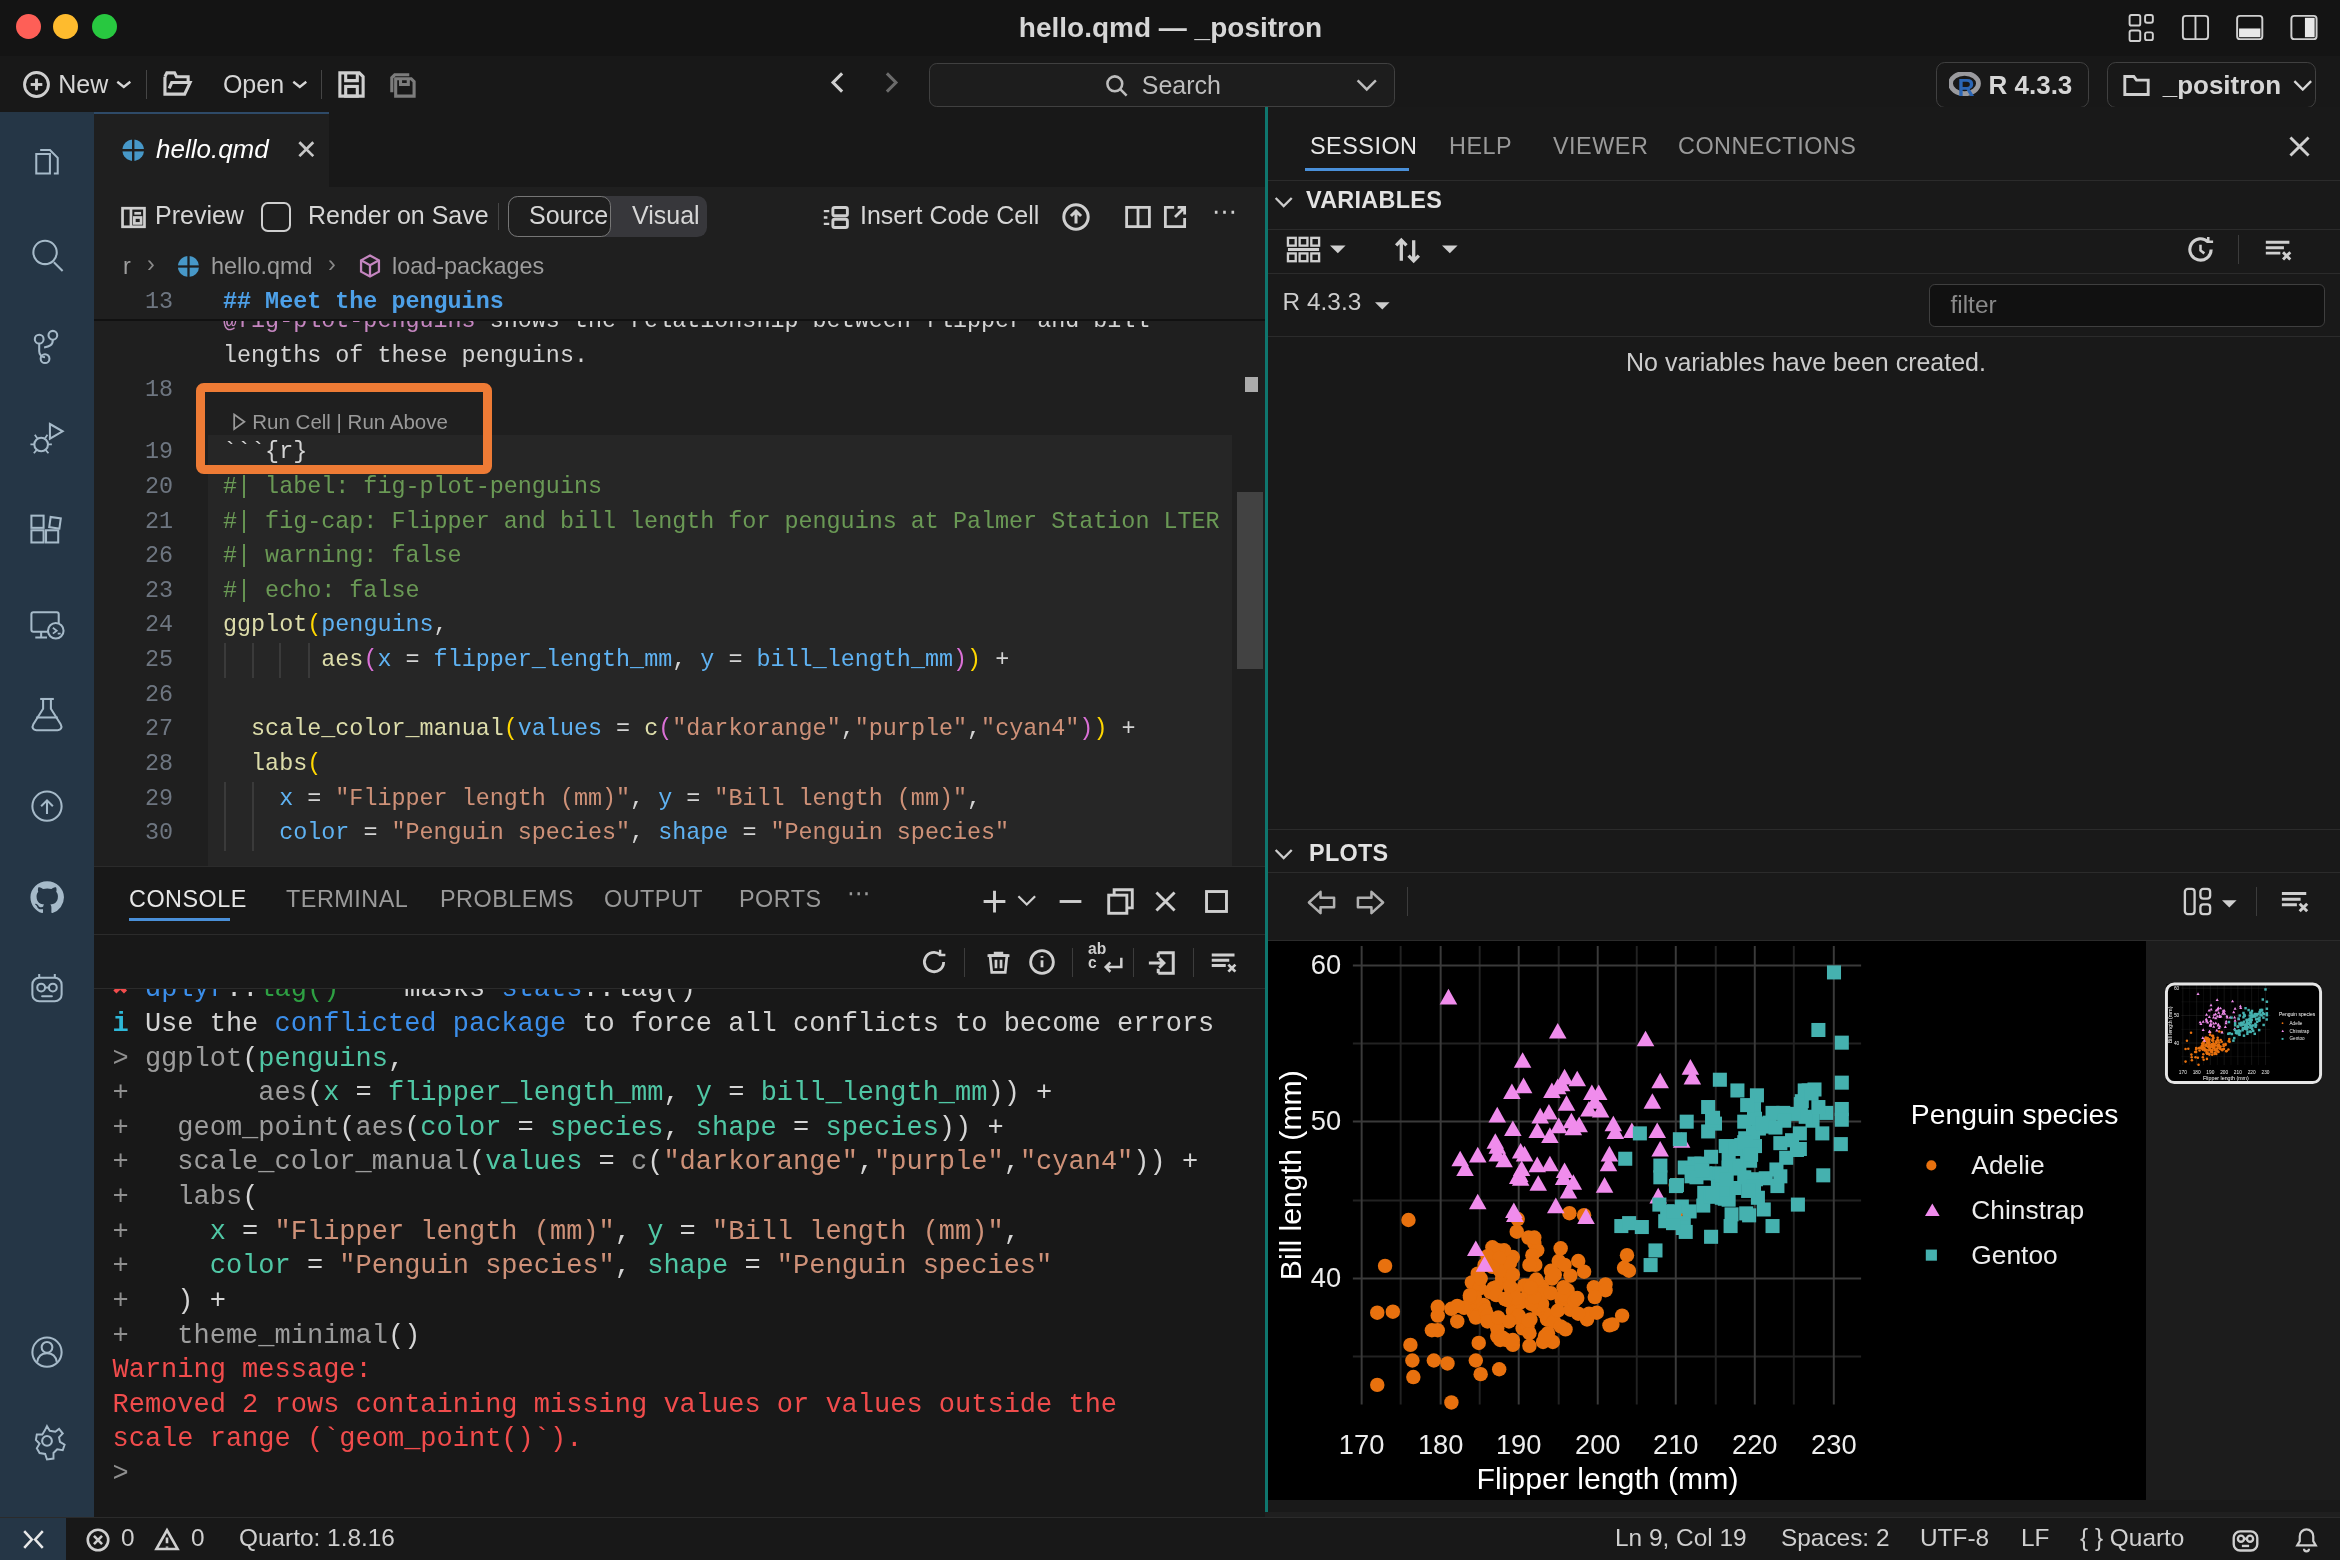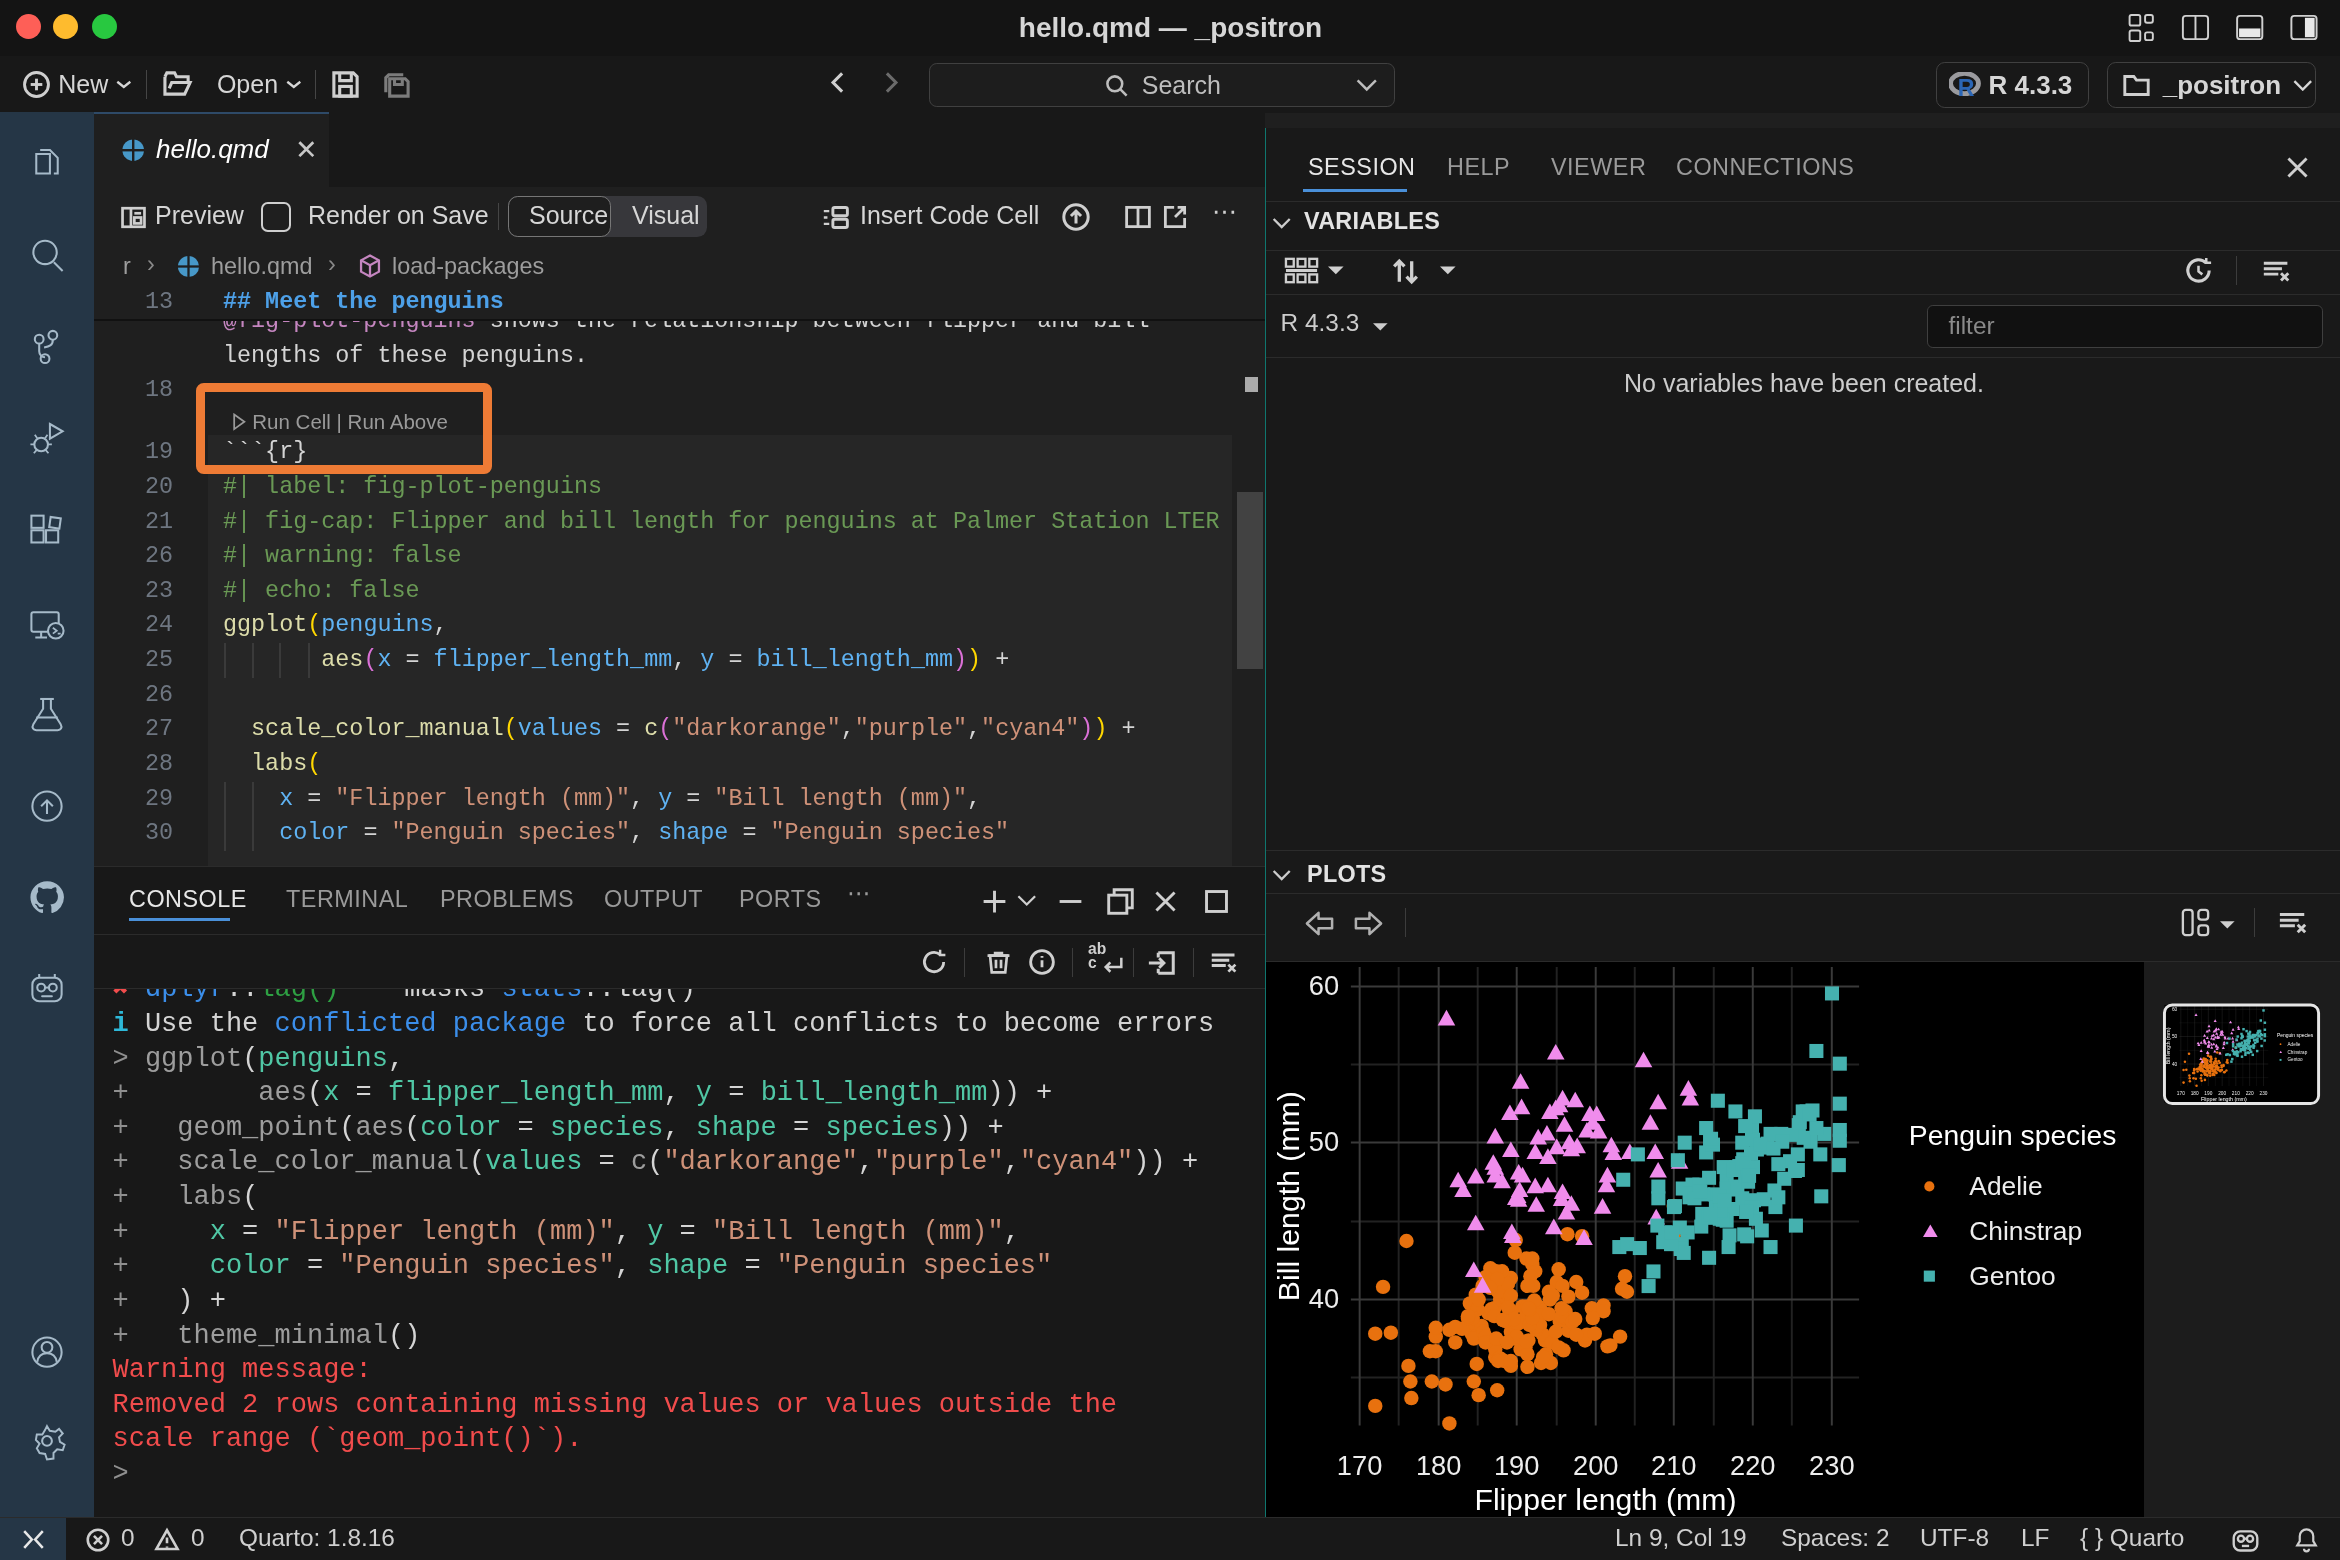--- a/index.html
+++ b/index.html
@@ -50,21 +50,21 @@
     </svg>
   <span style="margin-left:7.8px;">New</span>
   <svg width="15.6" height="10.7" viewBox="0 0 12 8" style="margin-left:7.8px;">
       <path d="M1 2l5 4 5-4" stroke="#d6d6d6" stroke-width="1.8" fill="none"></path>
     </svg>
   <div style="width:1px;height:29px;background:#454545;margin:0 14.6px 0 14.6px;"></div>
   <svg width="31" height="29" viewBox="0 0 16 15" class="icon">
       <path d="M1.5 3.5v9h10.2l2.8-6H5l-1.3 3"></path>
       <path d="M1.5 3.5l1-2h4l1 2h6v2.9"></path>
     </svg>
-  <span style="margin-left:24px;">Open</span>
+  <span style="margin-left:30px;">Open</span>
   <svg width="15.6" height="10.7" viewBox="0 0 12 8" style="margin-left:7.8px;">
       <path d="M1 2l5 4 5-4" stroke="#d6d6d6" stroke-width="1.8" fill="none"></path>
     </svg>
   <div style="width:1px;height:29px;background:#454545;margin:0 13.7px 0 13.7px;"></div>
   <svg width="31" height="31" viewBox="0 0 16 16" class="icon">
       <path d="M2 2h10l2 2v10H2z"></path>
       <path d="M5 2v4h6V2"></path>
       <rect x="5" y="9" width="6" height="5"></rect>
     </svg>
   <svg width="31" height="31" viewBox="0 0 16 16" class="icon" style="margin-left:19.5px;opacity:.55;">
@@ -363,21 +363,21 @@
   <div class="co" style="top:348px;"><p>+</p>     <u>x</u> = <s1>"Flipper length (mm)"</s1>, <u>y</u> = <s1>"Bill length (mm)"</s1>,</div>
   <div class="co" style="top:382px;"><p>+</p>     <u>color</u> = <s1>"Penguin species"</s1>, <u>shape</u> = <s1>"Penguin species"</s1></div>
   <div class="co" style="top:417px;"><p>+</p>   ) +</div>
   <div class="co" style="top:452px;"><p>+</p>   <i>theme_minimal</i>()</div>
   <div class="co" style="top:486px;"><r1>Warning message:</r1></div>
   <div class="co" style="top:521px;"><r1>Removed 2 rows containing missing values or values outside the</r1></div>
   <div class="co" style="top:555px;"><r1>scale range (`geom_point()`).</r1></div>
   <div class="co" style="top:590px;"><p>&gt;</p></div>
 </div>
 
-<div class="abs" style="left:1265px;top:128px;width:1076px;height:1405px;background:#191919;border-left:1px solid #0f766e;font-size:23.4px;">
+<div class="abs" style="left:1265px;top:107px;width:1076px;height:1405px;background:#191919;border-left:3px solid #0f766e;font-size:23.4px;">
   <div class="abs" style="left:42px;top:26px;color:#e7e7e7;letter-spacing:0.5px;">SESSION</div>
   <div class="abs" style="left:37px;top:61px;width:104px;height:2.9px;background:#4a90d9;"></div>
   <div class="abs" style="left:181px;top:26px;color:#9a9a9a;letter-spacing:0.5px;">HELP</div>
   <div class="abs" style="left:285px;top:26px;color:#9a9a9a;letter-spacing:0.5px;">VIEWER</div>
   <div class="abs" style="left:410px;top:26px;color:#9a9a9a;letter-spacing:0.5px;">CONNECTIONS</div>
   <svg class="abs icon" style="left:1017px;top:25px;" width="29" height="29" viewBox="0 0 16 16">
       <path d="M3 3l10 10M13 3L3 13"></path>
     </svg>
   <div class="abs" style="left:0;top:73px;width:1076px;height:1px;background:#2b2b2b;"></div>
   <svg class="abs" style="left:3.9px;top:83px;" width="23.4" height="23.4" viewBox="0 0 16 16">

